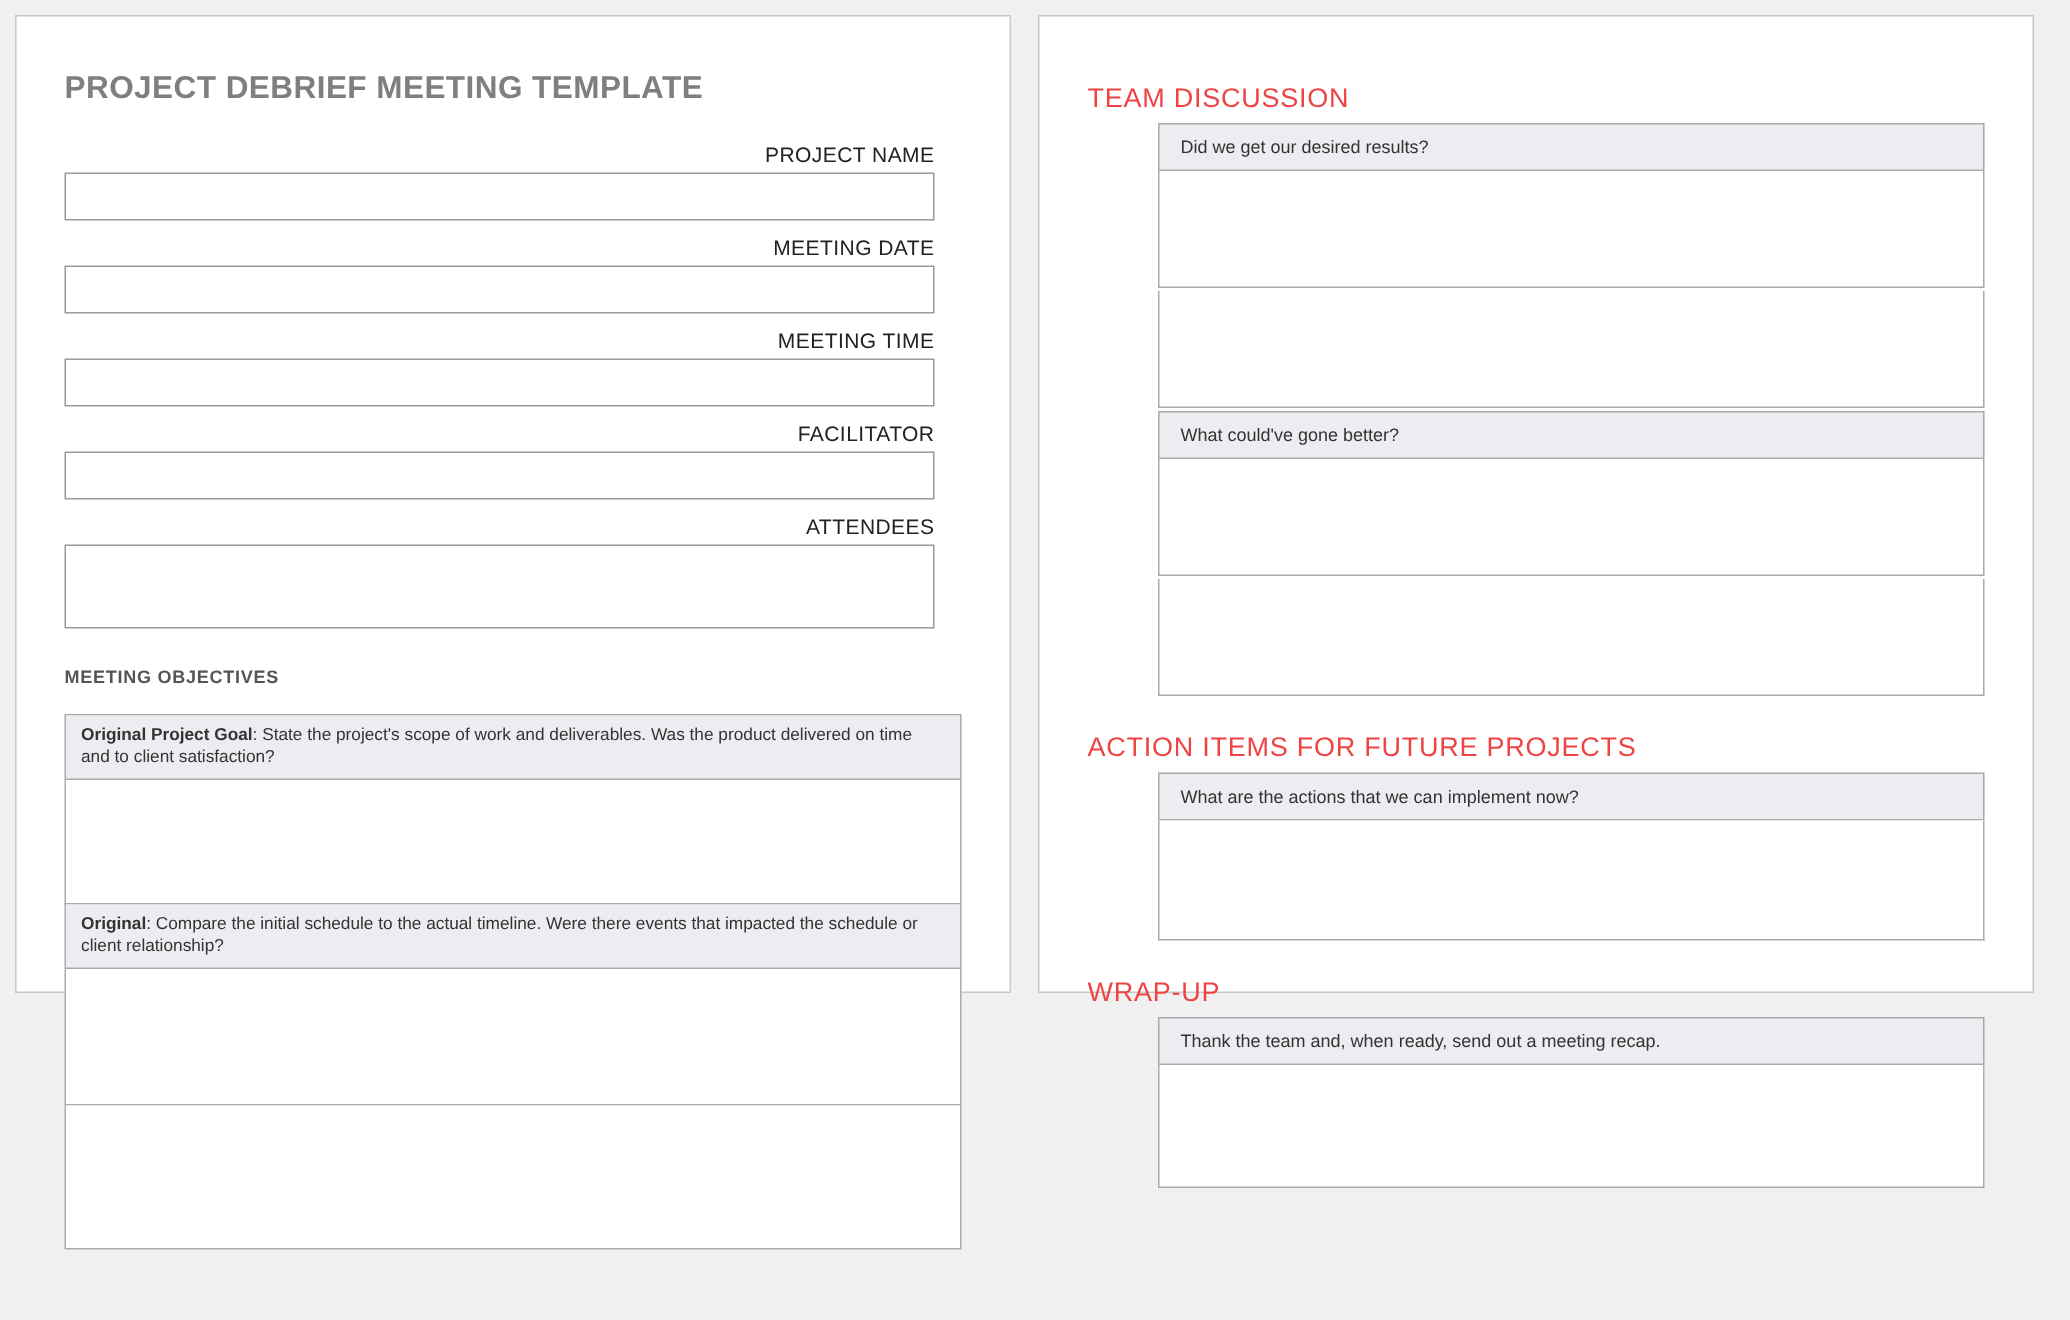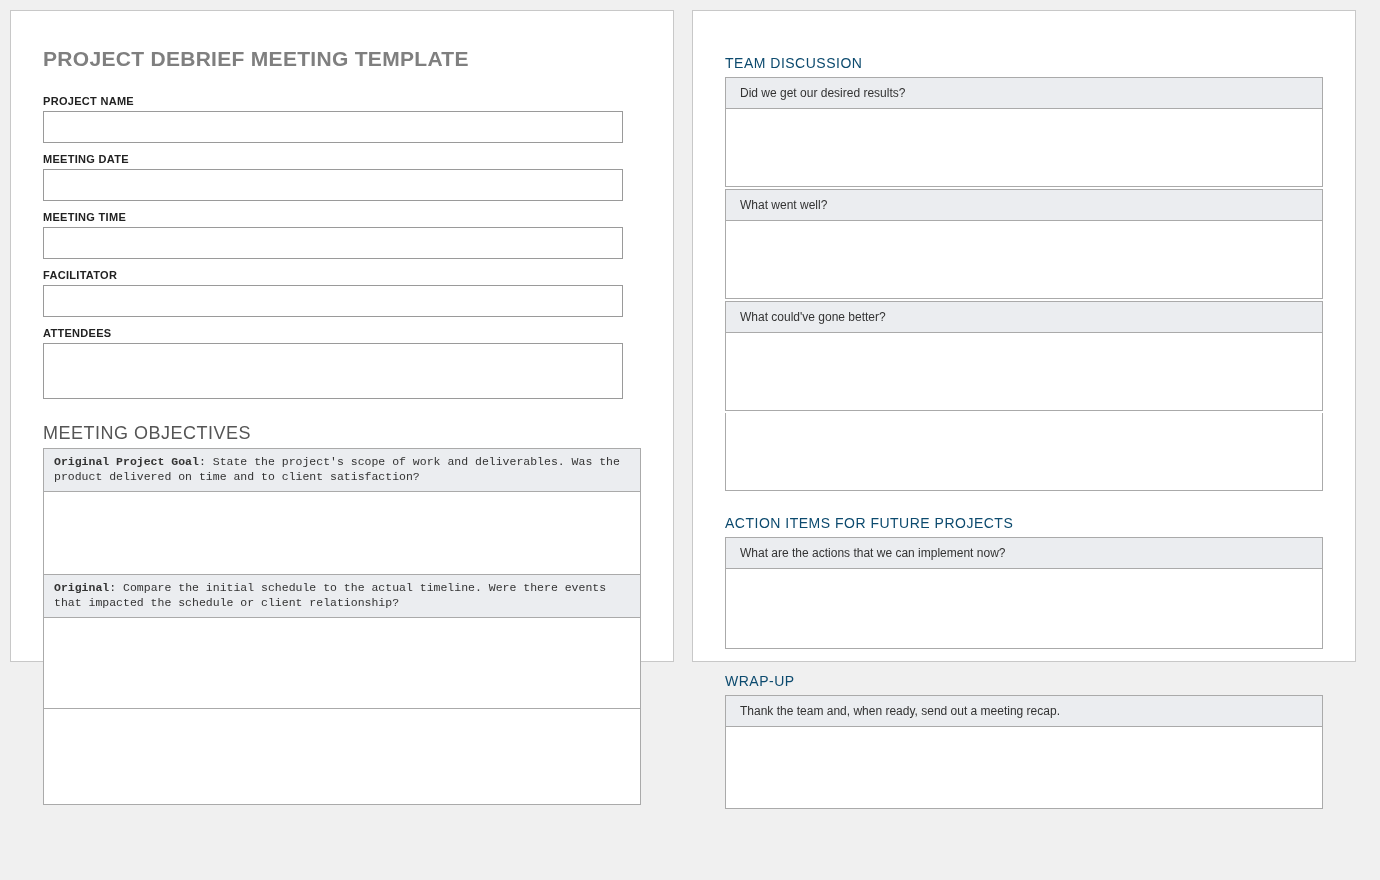--- a/index.html
+++ b/index.html
@@ -25,58 +25,58 @@
     .page-right { padding-top: 44px; }
     .page-title {
       font-size: 21px;
       font-weight: 700;
       color: #7f7f7f;
       letter-spacing: 0.3px;
       margin-bottom: 24px;
     }
     .field-block { margin-bottom: 10px; }
     .field-label {
-      font-size: 11px;
-      font-weight: 700;
+      font-size: 14px;
+      font-weight: 400;
       color: #222;
       margin-bottom: 4px;
       letter-spacing: 0.3px;
+      text-align: right;
     }
     .field-input {
       width: 100%;
       border: 1px solid #9a9a9a;
       background: #fff;
       height: 32px;
       font-family: inherit;
       font-size: 12px;
       padding: 4px 6px;
     }
     .field-input-tall { height: 56px; resize: none; }
     .left-fields { width: 580px; }
     .section-heading {
-      font-size: 18px;
-      font-weight: 400;
+      font-size: 12px;
+      font-weight: 700;
       color: #555;
       letter-spacing: 0.5px;
       margin-top: 20px;
-      margin-bottom: 4px;
+      margin-bottom: 18px;
     }
     .section-heading-right {
-      font-size: 14px;
+      font-size: 18px;
       font-weight: 400;
-      color: #0c4a6e;
+      color: #ef4444;
       letter-spacing: 0.5px;
       margin-bottom: 6px;
     }
     .section-heading-right.gap-top { margin-top: 24px; }
     .q-box {
       border: 1px solid #aaaaaa;
       background: #fff;
       margin-bottom: -1px;
-      font-family: Liberation Mono, monospace;
     }
     .q-box.last { margin-bottom: 0; }
     .q-header {
       background: #ebedf0;
       font-size: 11.5px;
       color: #333;
       padding: 6px 10px;
       border-bottom: 1px solid #aaaaaa;
       line-height: 1.3;
     }
@@ -106,21 +106,21 @@
       width: 100%;
       resize: none;
       font-family: inherit;
       font-size: 12px;
       padding: 6px 8px;
       display: block;
     }
     .r-q-body.h78 { height: 78px; }
     .r-q-body.h80 { height: 80px; }
     .r-q-body.h82 { height: 82px; }
-    .r-block { margin-bottom: 2px; }
+    .r-block { margin-bottom: 2px; margin-left: 47px; }
   </style>
 </head>
 <body>
 
 <div class="pages">
 
   <div class="page">
     <div class="page-title">PROJECT DEBRIEF MEETING TEMPLATE</div>
 
     <div class="left-fields">
@@ -169,21 +169,20 @@
 
   <div class="page page-right">
 
     <div class="section-heading-right">TEAM DISCUSSION</div>
 
     <div class="r-block">
       <div class="r-q-header">Did we get our desired results?</div>
       <textarea class="r-q-body h78" style=""></textarea>
     </div>
     <div class="r-block">
-      <div class="r-q-header">What went well?</div>
       <textarea class="r-q-body h78" style=""></textarea>
     </div>
     <div class="r-block">
       <div class="r-q-header">What could've gone better?</div>
       <textarea class="r-q-body h78" style=""></textarea>
     </div>
     <div class="r-block">
       <textarea class="r-q-body h78" style=""></textarea>
     </div>
 

